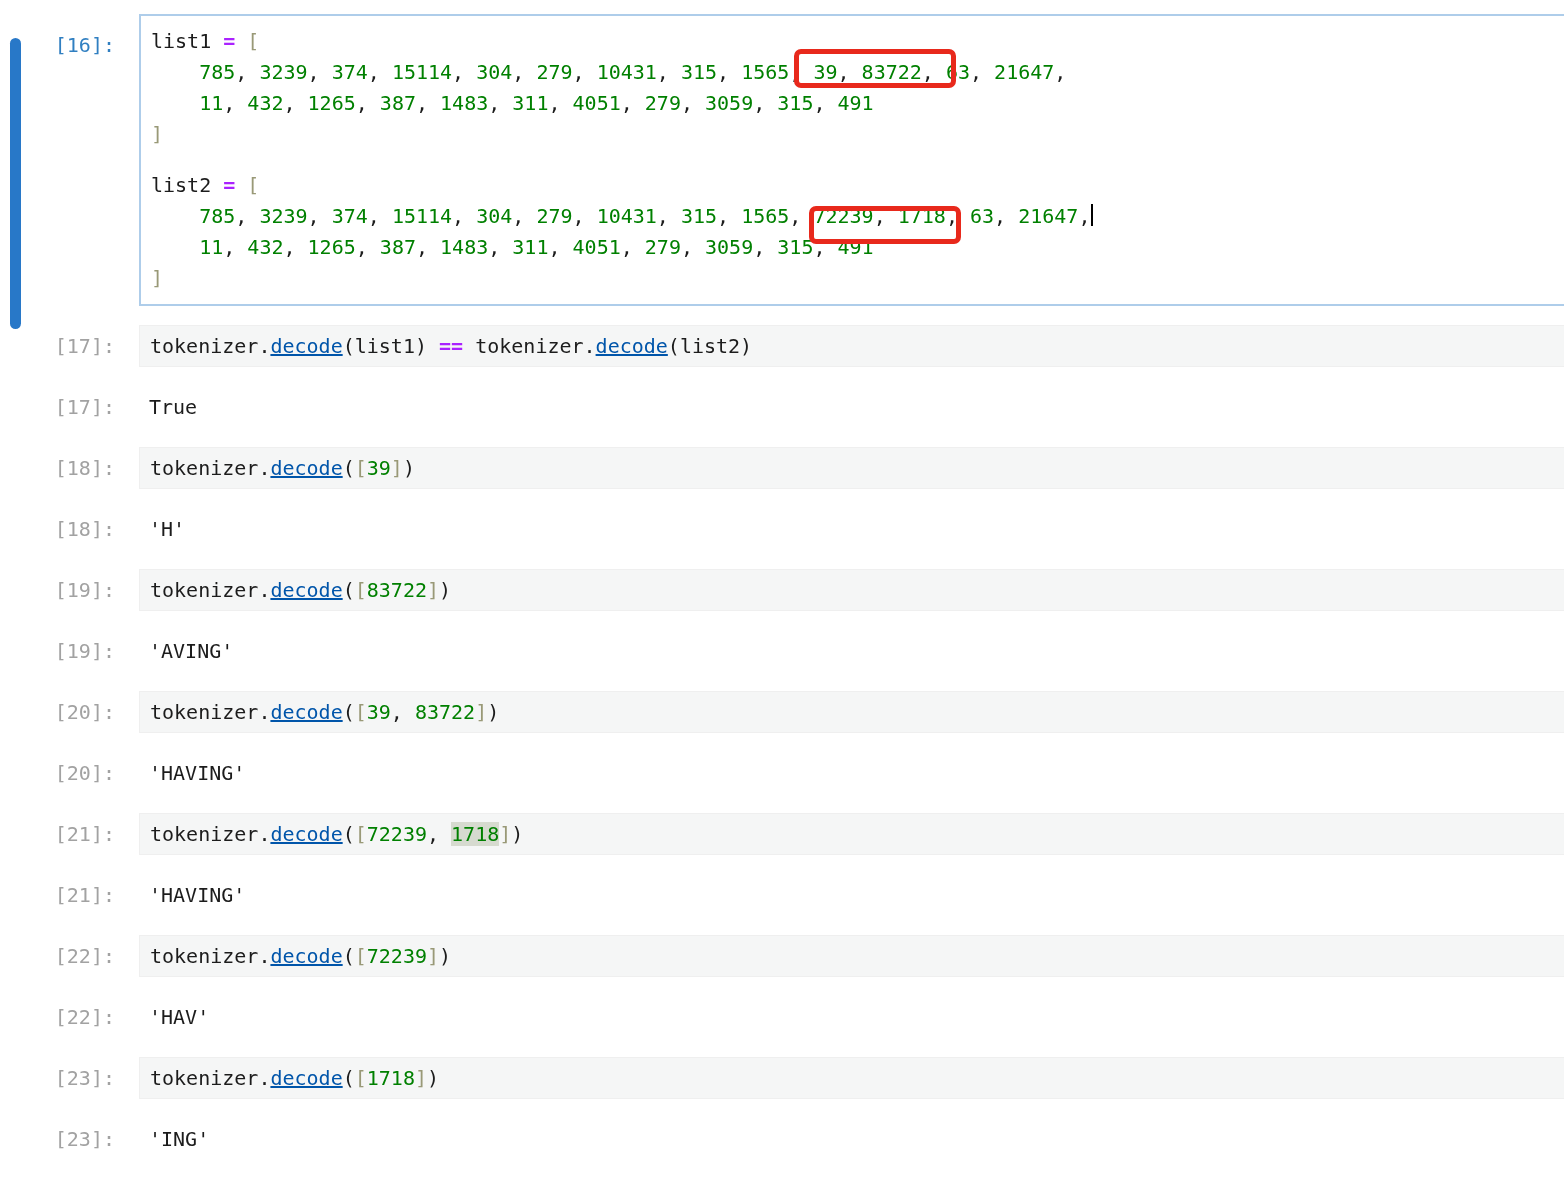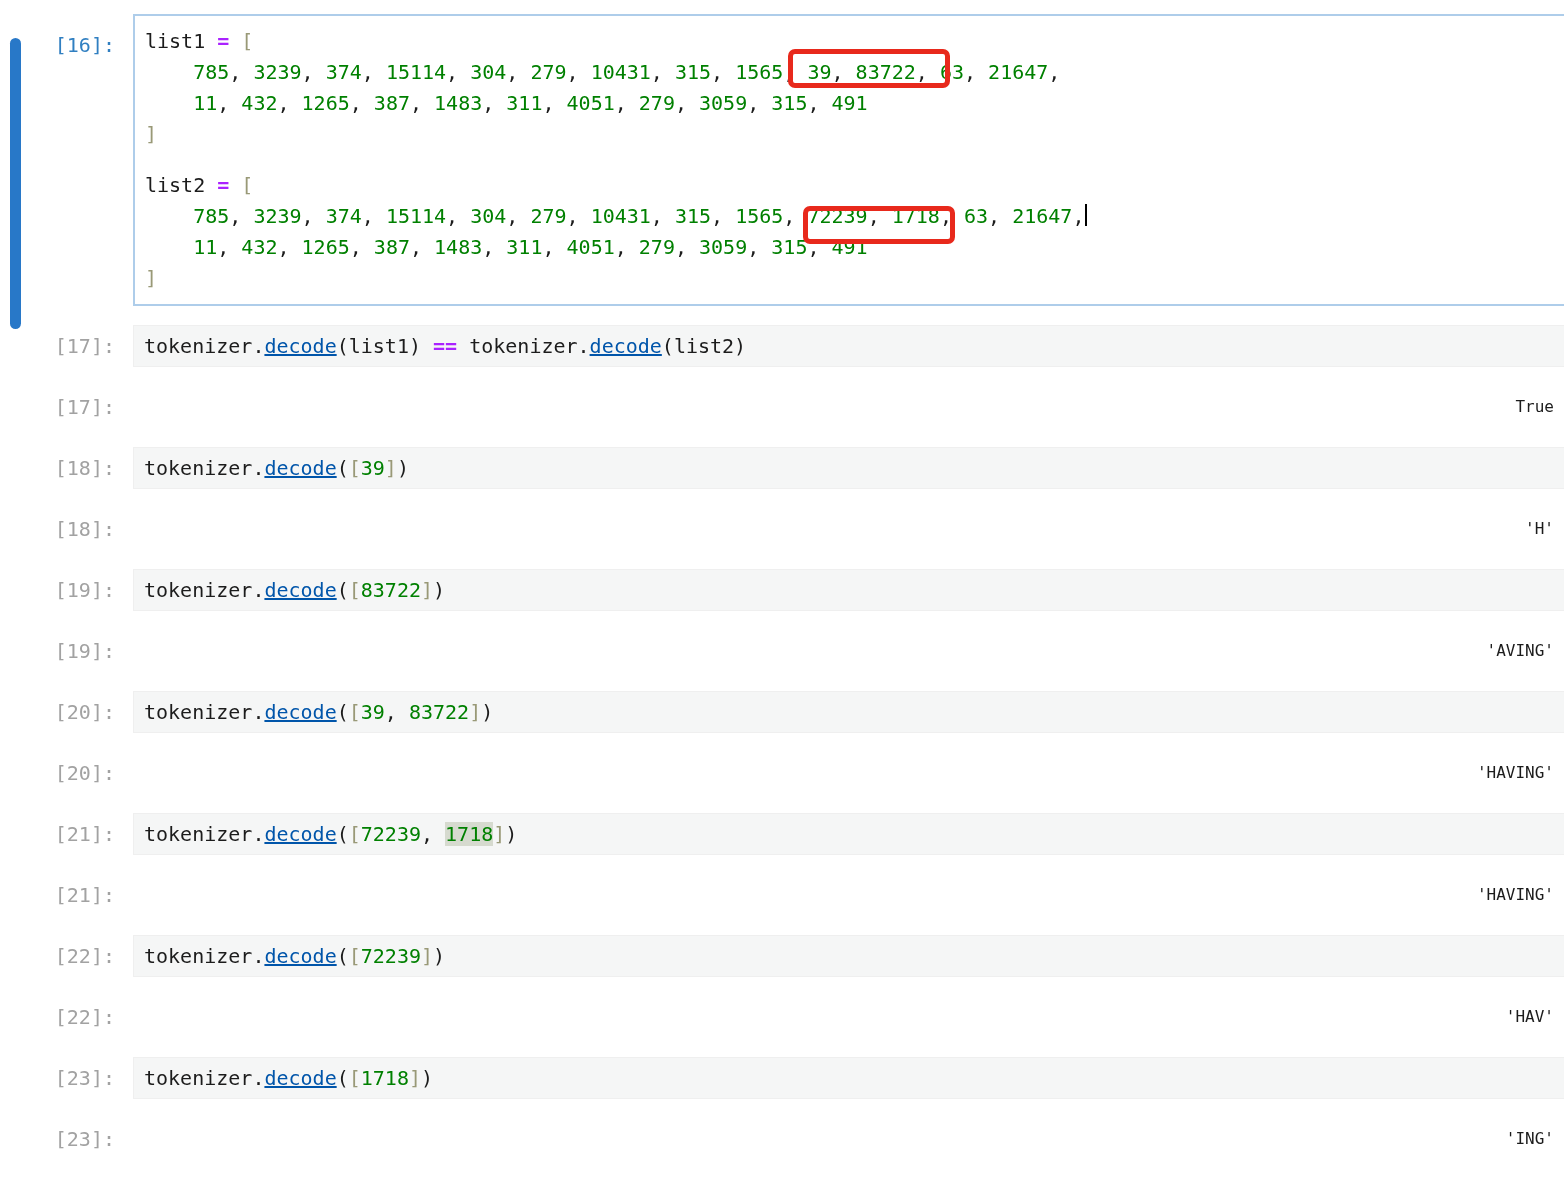--- a/index.html
+++ b/index.html
@@ -12,28 +12,28 @@
   html,body{margin:0;padding:0;}
   body{
     width:1564px;height:1178px;overflow:hidden;background:#ffffff;
     font-family:"DejaVu Sans Mono","Liberation Mono",monospace;
   }
   #notebook{position:relative;width:1564px;height:1178px;}
   .collapser{
     position:absolute;left:10px;top:24px;width:11px;height:291px;
     border-radius:6px;background:var(--collapser);cursor:pointer;
   }
-  .row{display:flex;align-items:stretch;margin-bottom:19px;}
+  .row{display:flex;align-items:stretch;margin-bottom:19px;gap:24px;}
   .row.first{margin-top:14px;}
   .prompt{
     flex:0 0 115px;text-align:right;font-size:20px;line-height:26px;
     padding-top:8px;color:var(--prompt-off);user-select:none;white-space:pre;
   }
   .row.active .prompt{color:var(--prompt-on);padding-top:18px;}
-  .content{flex:1 1 auto;margin-left:18px;min-width:0;}
+  .content{flex:1 1 auto;min-width:0;}
   .editor{
     background:var(--inbg);border:1px solid #efefef;
     padding:7px 10px;font-size:20px;line-height:26px;color:var(--code);
     white-space:pre;margin-right:-3px;cursor:text;
   }
   .row.active .editor{
     position:relative;background:#ffffff;border:2px solid var(--active-border);
     padding:10px;line-height:31px;
   }
   .cm-line{white-space:pre;min-height:1em;}
@@ -44,21 +44,21 @@
   .tok-hl{background:var(--match);}
   .red-box{
     position:absolute;border:5px solid var(--red);border-radius:7px;
     pointer-events:none;background:transparent;
   }
   .cursor{
     display:inline-block;width:2px;height:22px;background:#000;
     vertical-align:-3px;margin-left:1px;
   }
   .out-text{
-    padding:8px 10px;font-size:16px;line-height:26px;color:var(--code);white-space:pre;text-align:right;
+    padding:8px 10px;font-size:20px;line-height:26px;color:var(--code);white-space:pre;
   }
 </style>
 </head>
 <body>
 
 <div id="notebook">
   <div class="collapser"></div>
   <div id="cells">
       <div class="row active first">
         <div class="prompt">[16]:</div>

